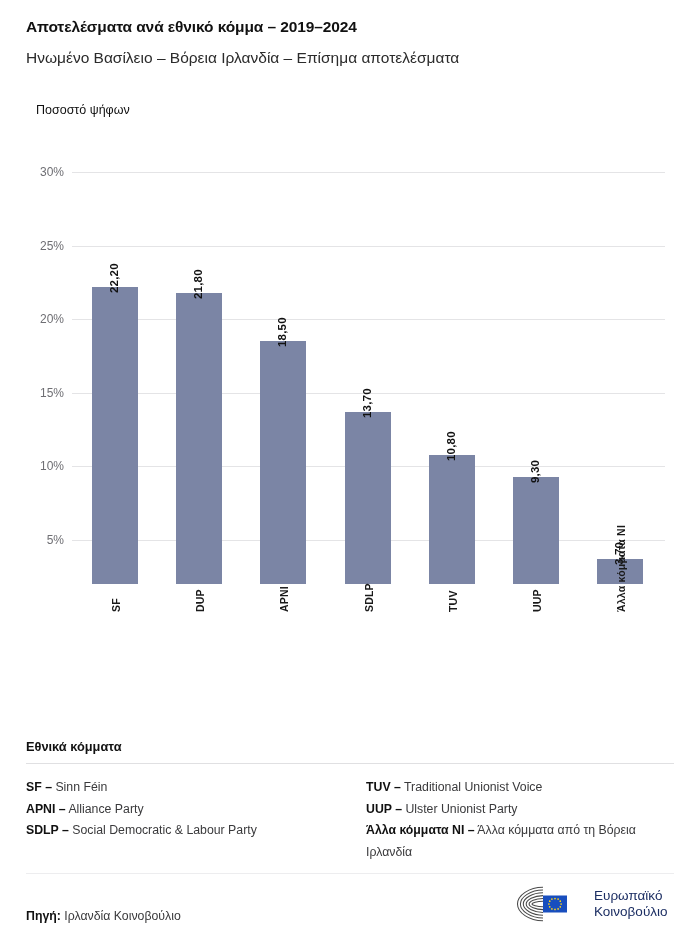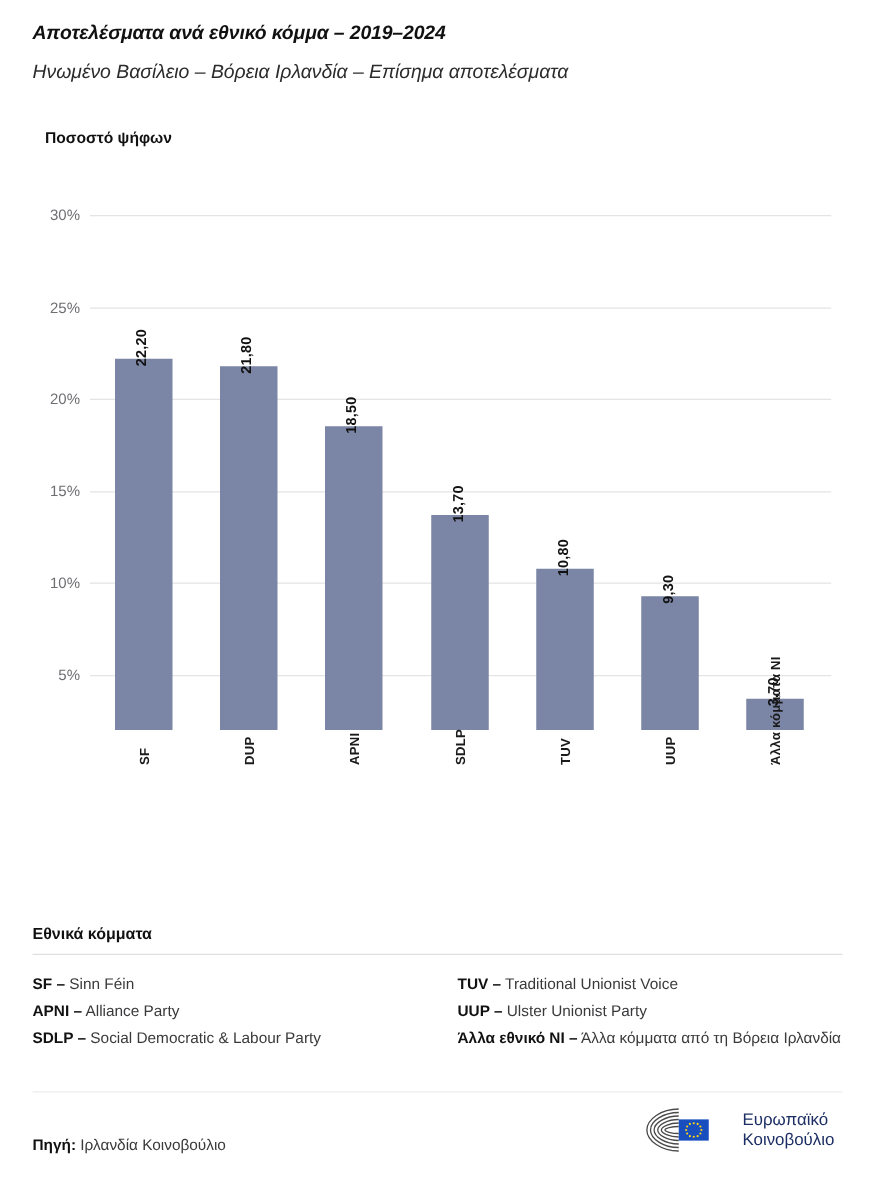--- a/index.html
+++ b/index.html
@@ -11,21 +11,21 @@
   body {
     width: 700px;
     height: 944px;
     position: relative;
     font-family: "Liberation Sans", "DejaVu Sans", sans-serif;
     color: #1a1a1a;
     overflow: hidden;
   }
 
   
-  #header { position: absolute; left: 26px; top: 16px; right: 36px; font-style: italic; }
+  #header { position: absolute; left: 26px; top: 16px; right: 36px; }
   #chart-title {
     font-size: 15.5px;
     font-weight: bold;
     color: #111111;
     letter-spacing: -0.1px;
     line-height: 22px;
     white-space: nowrap;
   }
   #chart-subtitle {
     font-size: 15.5px;
@@ -35,21 +35,21 @@
     margin-top: 9px;
     white-space: nowrap;
   }
 
   
   #y-axis-caption {
     position: absolute;
     left: 36px;
     top: 103px;
     font-size: 12.5px;
-    font-weight: bold;
+    font-weight: normal;
     color: #111111;
     white-space: nowrap;
   }
 
   
   #plot {
     position: absolute;
     left: 0; top: 0;
     width: 700px;
     height: 720px;
@@ -218,21 +218,21 @@
   <div id="legend-divider"></div>
   <div id="legend-cols">
     <div class="legend-col" id="legend-col-left">
         <div class="legend-entry"><span class="legend-abbr">SF –</span><span> Sinn Féin</span></div>
         <div class="legend-entry"><span class="legend-abbr">APNI –</span><span> Alliance Party</span></div>
         <div class="legend-entry"><span class="legend-abbr">SDLP –</span><span> Social Democratic &amp; Labour Party</span></div>
       </div>
     <div class="legend-col right" id="legend-col-right">
         <div class="legend-entry"><span class="legend-abbr">TUV –</span><span> Traditional Unionist Voice</span></div>
         <div class="legend-entry"><span class="legend-abbr">UUP –</span><span> Ulster Unionist Party</span></div>
-        <div class="legend-entry"><span class="legend-abbr">Άλλα εθνικό ΝΙ –</span><span> Άλλα κόμματα από τη Βόρεια Ιρλανδία</span></div>
+        <div class="legend-entry"><span class="legend-abbr">Άλλα κόμματα ΝΙ –</span><span> Άλλα κόμματα από τη Βόρεια Ιρλανδία</span></div>
       </div>
   </div>
 </div>
 
 <div id="footer-divider"></div>
 
 <div id="source">
   <span id="source-label">Πηγή:</span>
   <span id="source-value">Ιρλανδία Κοινοβούλιο</span>
 </div>

